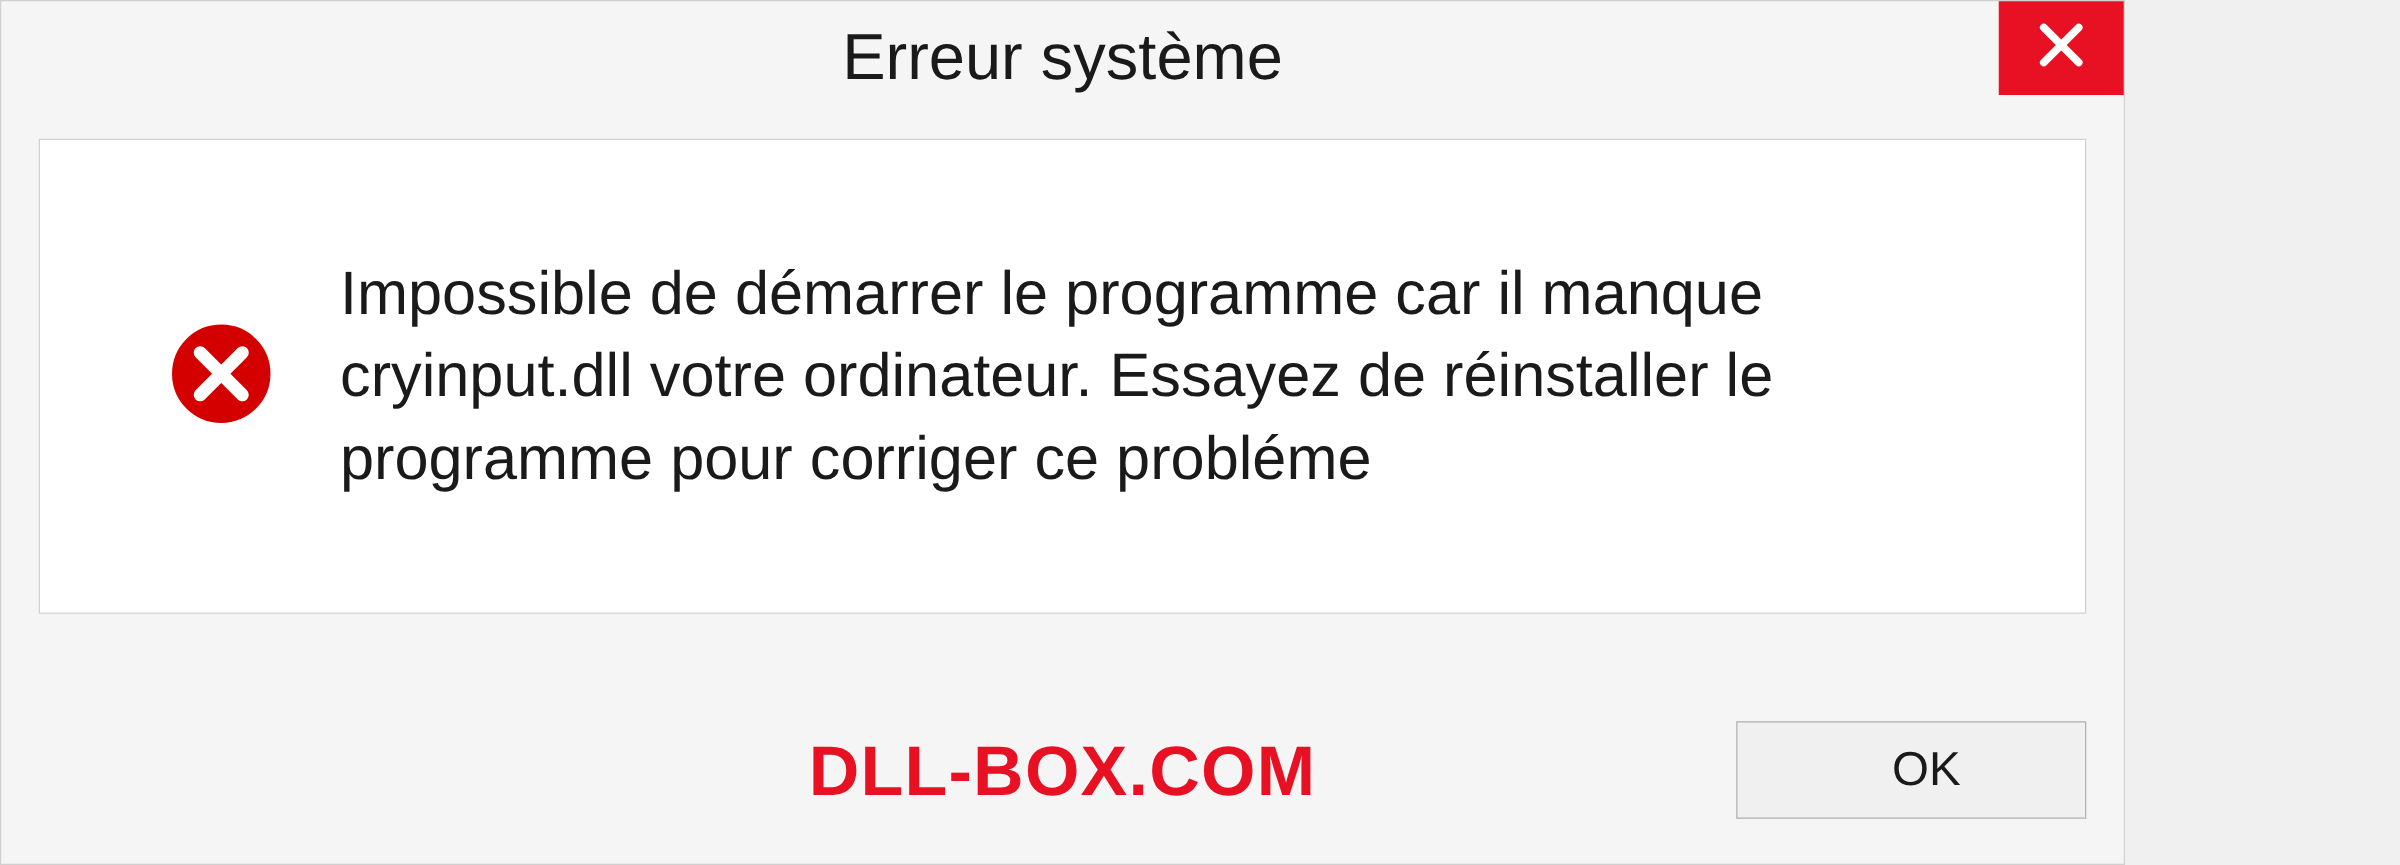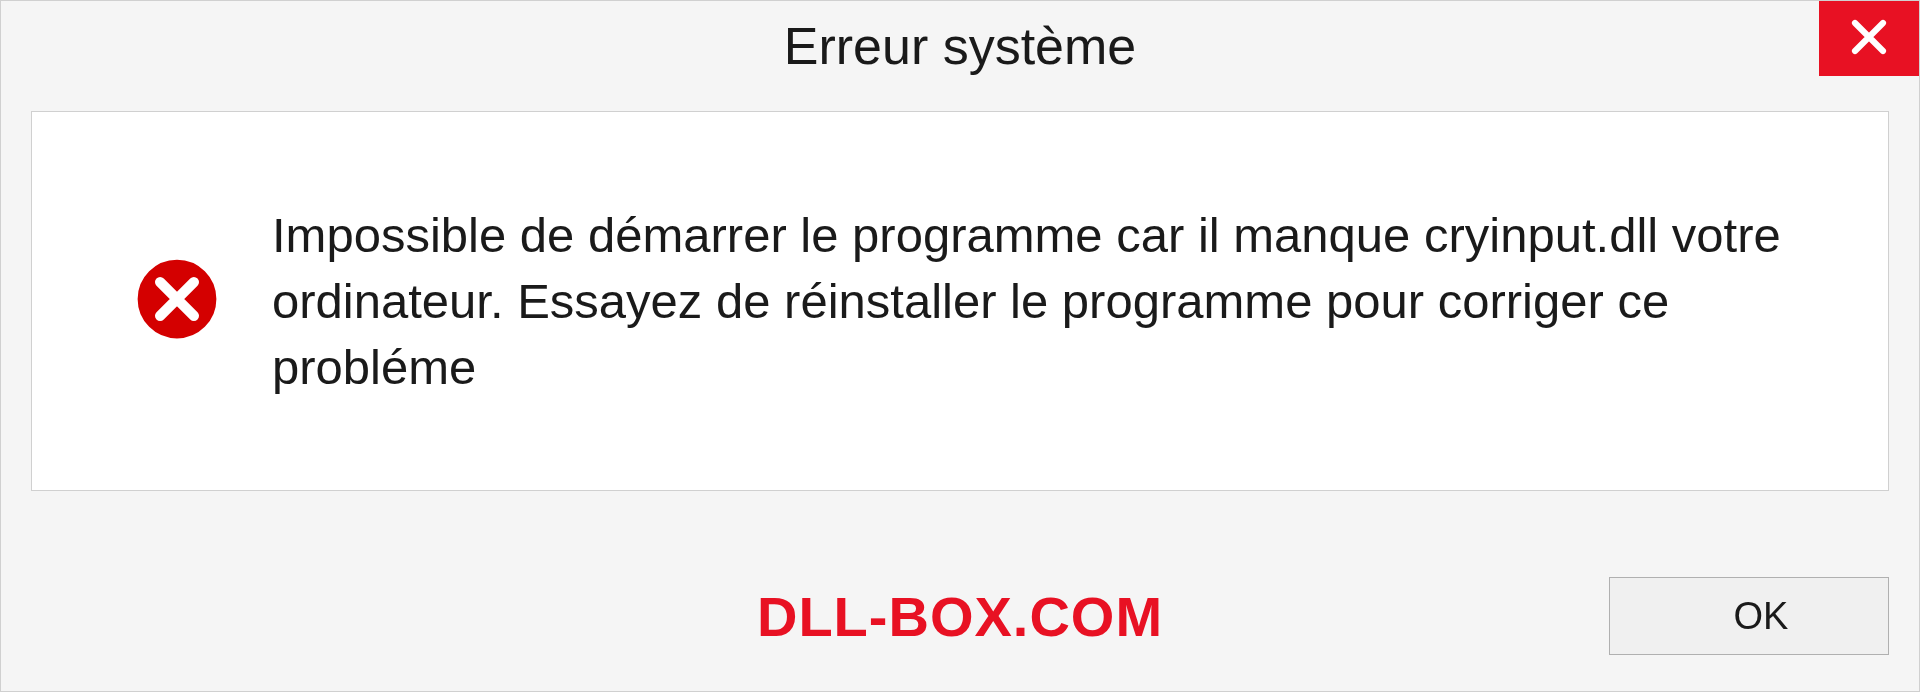--- a/index.html
+++ b/index.html
@@ -9,21 +9,21 @@
     }
     body {
       width: 1920px;
       height: 692px;
       background: #f0f0f0;
       font-family: Arial, Helvetica, sans-serif;
       position: relative;
       overflow: hidden;
     }
     .dialog {
-      width: 1920px;
+      width: 1700px;
       height: 692px;
       background: #f5f5f5;
       border: 1px solid #d0d0d0;
       position: relative;
     }
     .titlebar {
       height: 90px;
       display: flex;
       align-items: center;
       justify-content: center;

